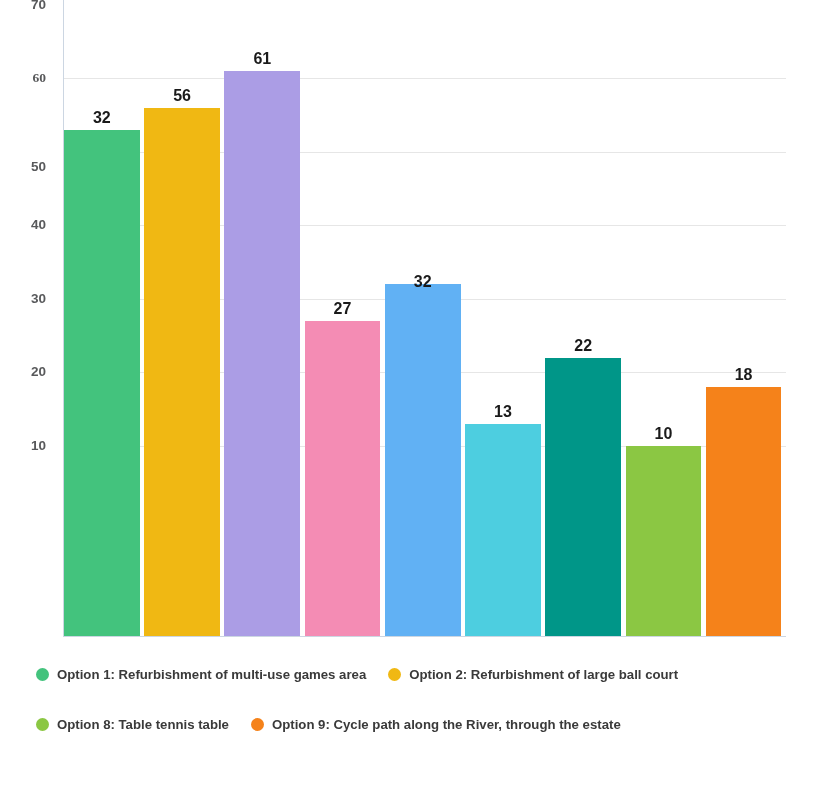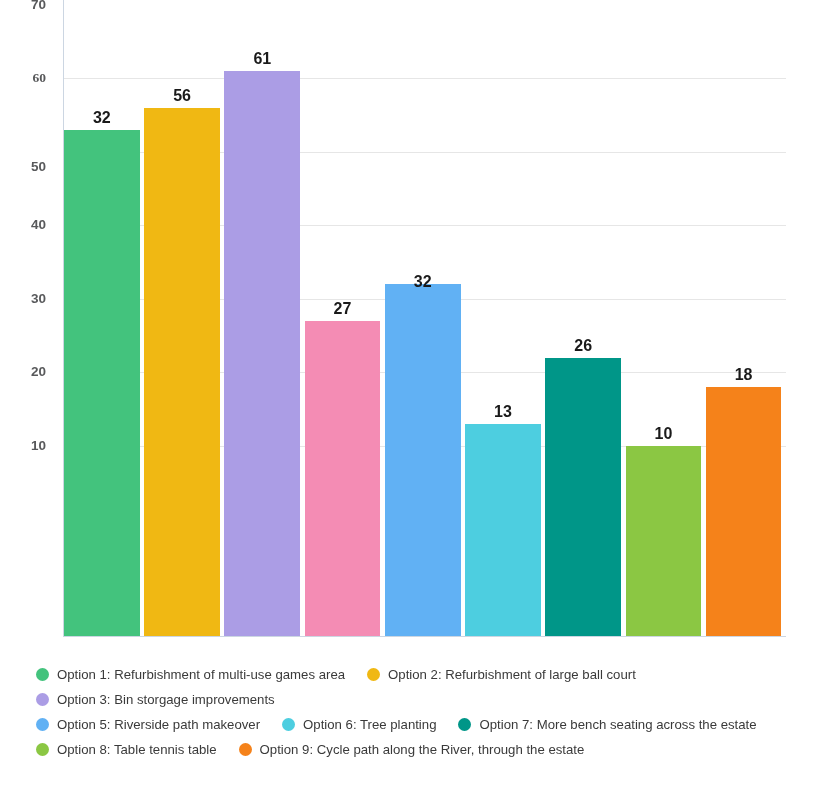--- a/index.html
+++ b/index.html
@@ -124,20 +124,21 @@
     height: 13px;
     border-radius: 50%;
     margin-right: 8px;
     flex: none;
   }
 
   .legend-label {
     font-size: 13.2px;
     color: #3a3a3a;
     line-height: 1;
+    font-weight: bold;
   }
 </style>
 </head>
 <body>
 
 <div id="chart-widget">
 
   <div id="plot-area">
     <div id="gridlines-layer">
         <div class="gridline" style="top: 445.7px;"></div>
@@ -169,60 +170,42 @@
         <div class="bar" title="Option 8: Table tennis table: 10" style="left: 625.556px; width: 75.7222px; height: 190.3px; background: rgb(139, 199, 67);"></div>
         <div class="bar" title="Option 9: Cycle path along the River, through the estate: 18" style="left: 705.778px; width: 75.7222px; height: 249.06px; background: rgb(245, 130, 26);"></div>
       </div>
     <div id="values-layer">
         <div class="bar-value" style="left: 64px; width: 75.7222px; top: 109.865px;">32</div>
         <div class="bar-value" style="left: 144.222px; width: 75.7222px; top: 87.83px;">56</div>
         <div class="bar-value" style="left: 224.444px; width: 75.7222px; top: 51.105px;">61</div>
         <div class="bar-value" style="left: 304.667px; width: 75.7222px; top: 300.835px;">27</div>
         <div class="bar-value" style="left: 384.889px; width: 75.7222px; top: 274px;">32</div>
         <div class="bar-value" style="left: 465.111px; width: 75.7222px; top: 403.665px;">13</div>
-        <div class="bar-value" style="left: 545.333px; width: 75.7222px; top: 337.56px;">26</div>
+        <div class="bar-value" style="left: 545.333px; width: 75.7222px; top: 337.56px;">22</div>
         <div class="bar-value" style="left: 625.556px; width: 75.7222px; top: 425.7px;">10</div>
         <div class="bar-value" style="left: 705.778px; width: 75.7222px; top: 366.94px;">18</div>
       </div>
   </div>
 
   <div id="legend">
     <div id="legend-rows">
         <div class="legend-row">
           <div class="legend-item">
             <span class="legend-swatch" style="background: rgb(67, 195, 125);"></span>
             <span class="legend-label">Option 1: Refurbishment of multi-use games area</span>
           </div>
           <div class="legend-item">
             <span class="legend-swatch" style="background: rgb(240, 184, 19);"></span>
             <span class="legend-label">Option 2: Refurbishment of large ball court</span>
           </div>
         </div>
         <div class="legend-row">
-          <div class="legend-item">
-            <span class="legend-swatch" style="background: rgb(171, 157, 229);"></span>
-            <span class="legend-label">Option 3: Bin storgage improvements</span>
-          </div>
         </div>
         <div class="legend-row">
           <div class="legend-item">
-            <span class="legend-swatch" style="background: rgb(97, 177, 244);"></span>
-            <span class="legend-label">Option 5: Riverside path makeover</span>
-          </div>
-          <div class="legend-item">
-            <span class="legend-swatch" style="background: rgb(77, 206, 224);"></span>
-            <span class="legend-label">Option 6: Tree planting</span>
-          </div>
-          <div class="legend-item">
-            <span class="legend-swatch" style="background: rgb(0, 150, 136);"></span>
-            <span class="legend-label">Option 7: More bench seating across the estate</span>
-          </div>
-        </div>
-        <div class="legend-row">
-          <div class="legend-item">
             <span class="legend-swatch" style="background: rgb(139, 199, 67);"></span>
             <span class="legend-label">Option 8: Table tennis table</span>
           </div>
           <div class="legend-item">
             <span class="legend-swatch" style="background: rgb(245, 130, 26);"></span>
             <span class="legend-label">Option 9: Cycle path along the River, through the estate</span>
           </div>
         </div>
       </div>
   </div>

